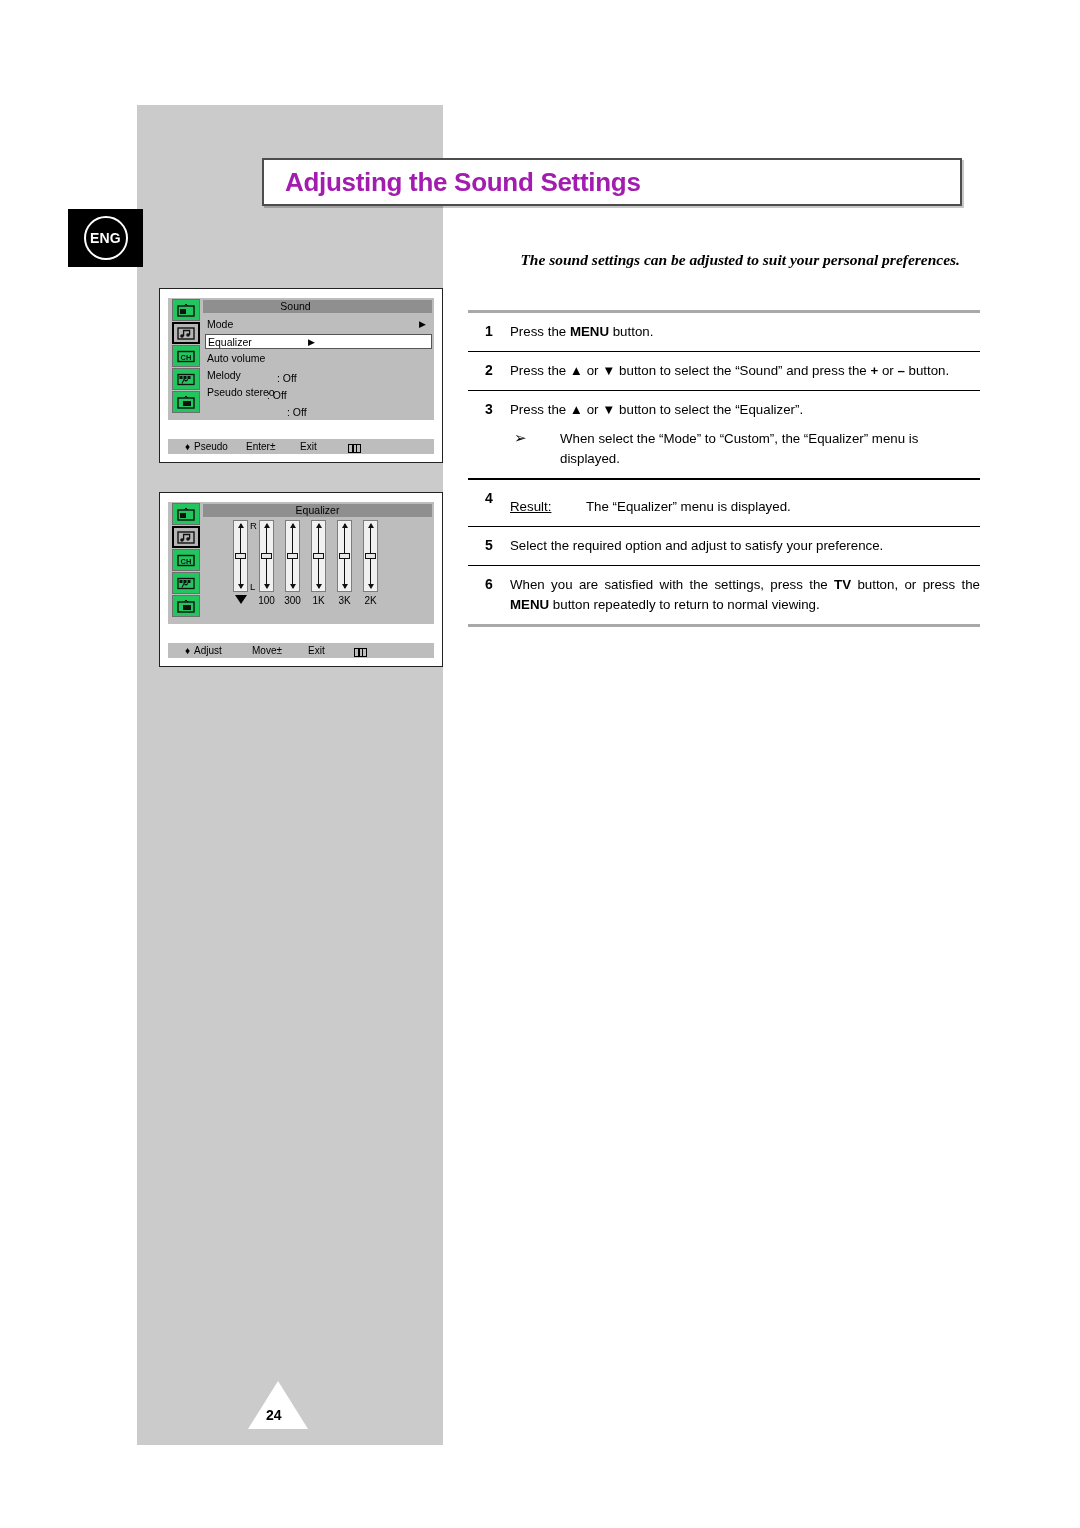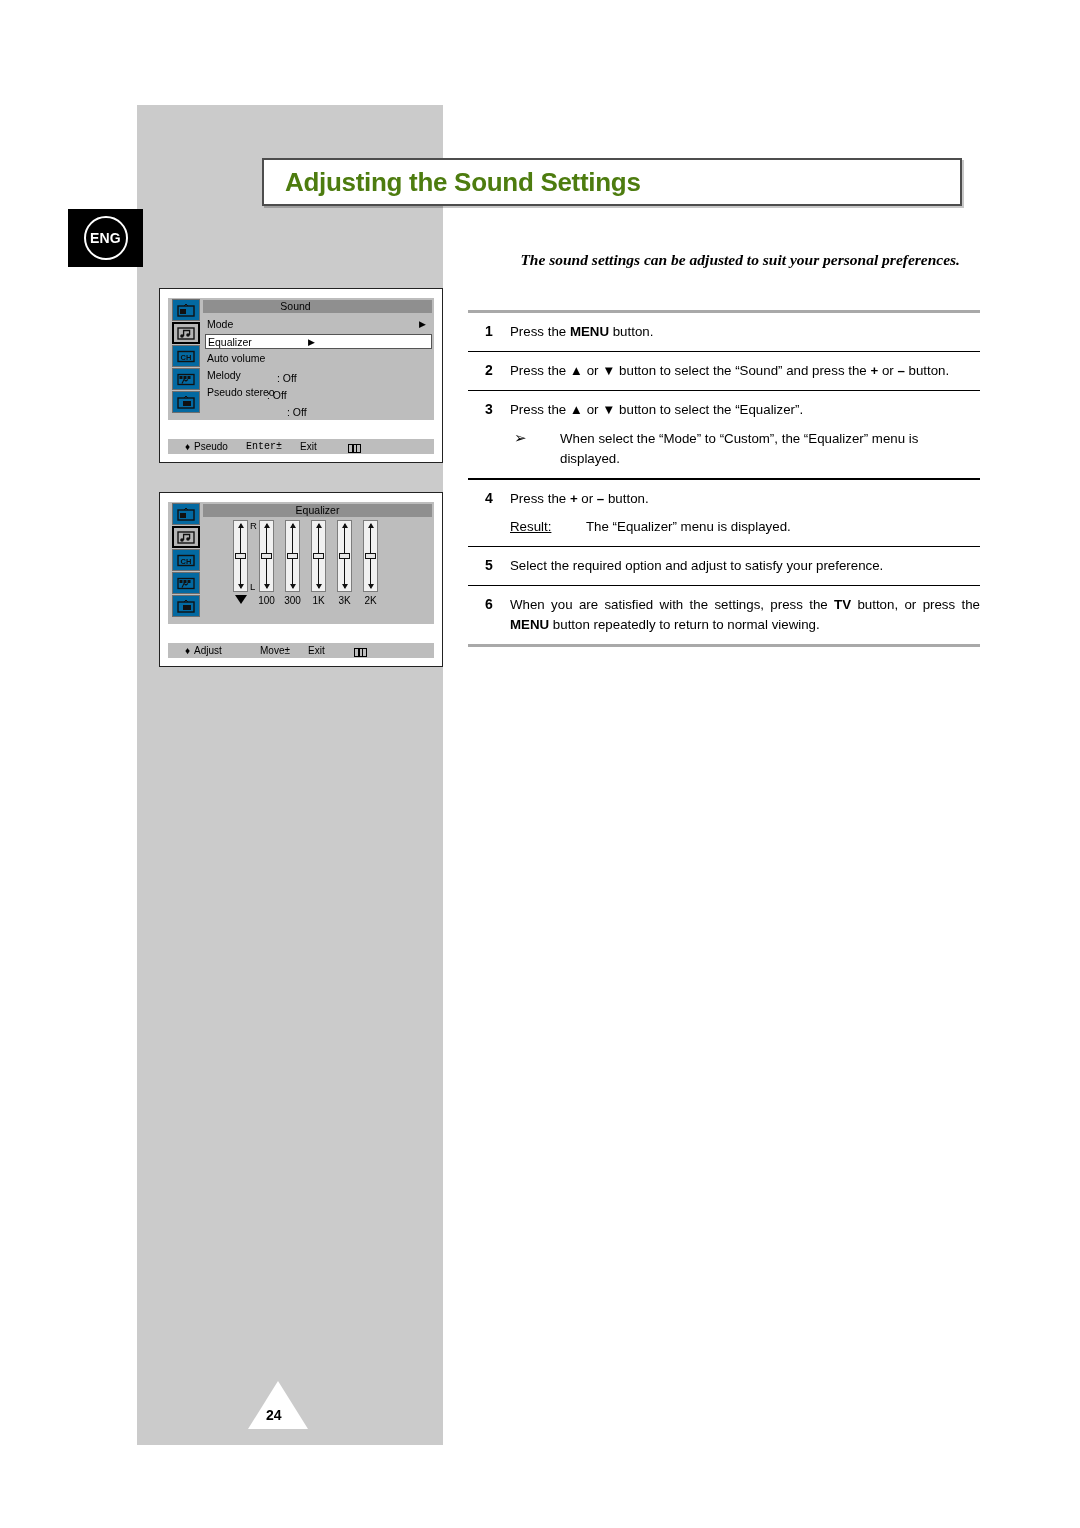--- a/index.html
+++ b/index.html
@@ -64,21 +64,21 @@
     height: 44px;
     background: #ffffff;
     border: 2px solid #4d4d4d;
     box-shadow: 2px 2px 0 rgba(0,0,0,0.22);
     display: flex;
     align-items: center;
   }
   .page-title-box .title-text {
     font-size: 26px;
     font-weight: bold;
-    color: #4d7c0f;
+    color: #a21caf;
     padding-left: 21px;
     letter-spacing: -0.3px;
   }
 
   .intro-line {
     position: absolute;
     left: 468px;
     top: 251px;
     width: 492px;
     text-align: right;
@@ -123,21 +123,21 @@
     padding-top: 1px;
     display: flex;
     flex-direction: column;
     align-items: center;
     gap: 1px;
   }
 
   .side-icon {
     width: 28px;
     height: 22px;
-    background: #0369a1;
+    background: #22c55e;
     border: 1px solid #6e6e6e;
     box-sizing: border-box;
     position: relative;
     display: flex;
     align-items: center;
     justify-content: center;
     color: #111;
   }
   .side-icon.active {
     border: 2px solid #000000;
@@ -485,21 +485,21 @@
           <div class="menu-row" style="top:87px;">
             <span class="lbl">Pseudo stereo</span>
             <span class="val" style="left:82px;">: Off</span>
           </div>
         </div>
       </div>
 
       <div class="osd-footer">
         <span style="left:17px;">♦</span>
         <span style="left:26px;">Pseudo</span>
-        <span style="left:78px;font-family:Liberation Mono, monospace;">Enter±</span>
+        <span style="left:78px;">Enter±</span>
         <span style="left:132px;">Exit</span>
         <span style="left:180px; top:2px;"><i class="eq-icon-bars"></i></span>
       </div>
     </div>
   </div>
 
   <div class="osd-box" id="osd-equalizer">
     <div class="osd-inner">
       <div class="osd-body">
         <div class="osd-sidebar">
@@ -611,21 +611,21 @@
               </div>
 
             </div>
           </div>
         </div>
       </div>
 
       <div class="osd-footer">
         <span style="left:17px;">♦</span>
         <span style="left:26px;">Adjust</span>
-        <span style="left:92px;">Move±</span>
+        <span style="left:84px;">Move±</span>
         <span style="left:140px;">Exit</span>
         <span style="left:186px; top:2px;"><i class="eq-icon-bars"></i></span>
       </div>
     </div>
   </div>
 
   <div class="steps">
     <div class="rule-thick"></div>
     <div id="steps-host">
         <div class="step">
@@ -649,21 +649,20 @@
             <div class="note">
               <div class="gl">➢</div>
               <div class="txt">When select the “Mode” to “Custom”, the “Equalizer” menu is displayed.</div>
             </div>
           </div>
         </div>
         <div class="rule-thin"></div>
         <div class="step">
           <div class="num">4</div>
           <div class="body">
-            <div><span>Press the </span><b class="kb">+</b><span> or </span><b class="kb">–</b><span> button.</span></div>
             <div class="result">
               <div class="lab">Result:</div>
               <div class="txt">The “Equalizer” menu is displayed.</div>
             </div>
           </div>
         </div>
         <div class="rule-thin"></div>
         <div class="step">
           <div class="num">5</div>
           <div class="body">

